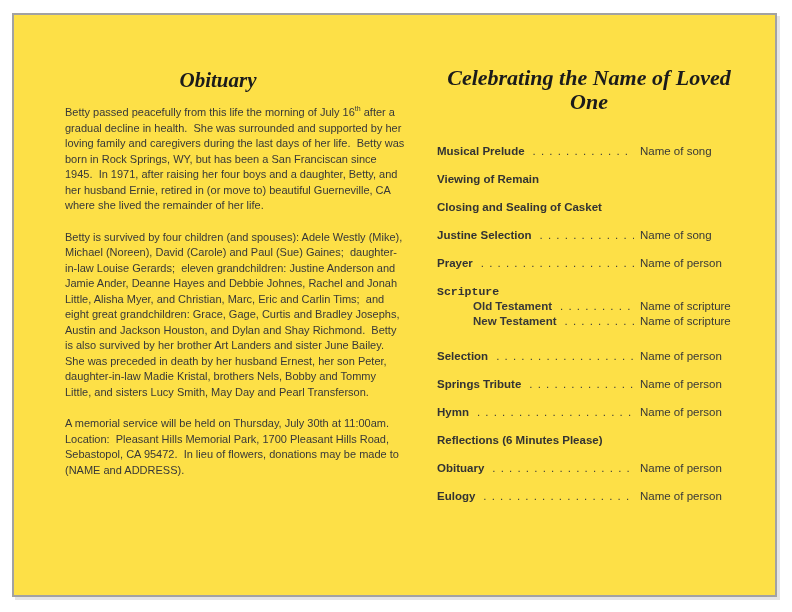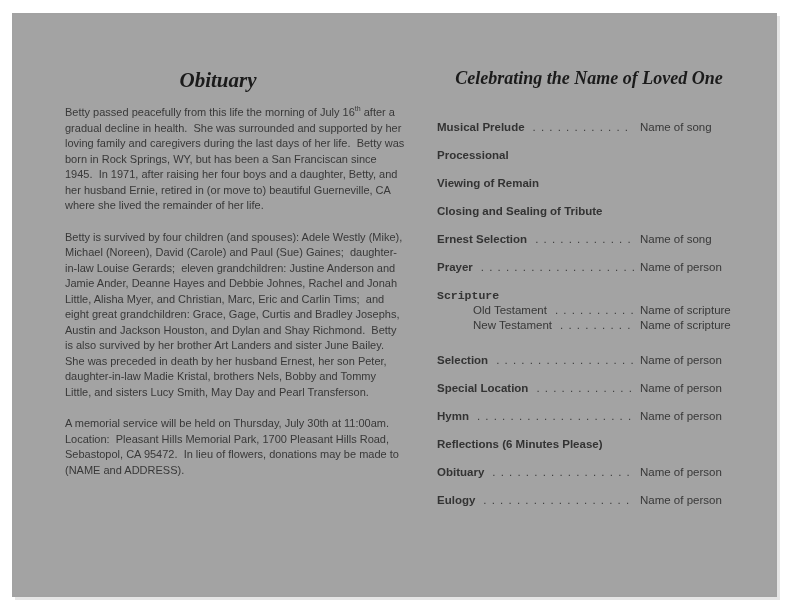--- a/index.html
+++ b/index.html
@@ -6,21 +6,21 @@
   body {
     width:792px; height:612px; position:relative;
     background:#ffffff;
     font-family:"Liberation Sans", sans-serif;
     color:#383838;
     overflow:hidden;
   }
   .sheet {
     position:absolute; left:12px; top:13px;
     width:761px; height:580px;
-    background:#a3a3a3;
+    background:#fde047;
     border:2px solid #a2a2a2;
     box-shadow:3px 3px 0 rgba(0,0,0,0.10);
   }
   
   .col-left {
     position:absolute; left:51px; top:53px; width:340px;
   }
   .obit-title {
     font-family:"Liberation Serif", serif;
     font-style:italic; font-weight:bold;
@@ -35,39 +35,39 @@
     white-space:pre-wrap;
   }
   sup { font-size:7px; line-height:0; }
   
   .col-right {
     position:absolute; left:423px; top:51px; width:326px;
   }
   .svc-title {
     font-family:"Liberation Serif", serif;
     font-style:italic; font-weight:bold;
-    font-size:18px; line-height:24px;
+    font-size:22px; line-height:24px;
     color:#1b1b1b;
     text-align:center;
     margin:0 22px 30px 0;
   }
   .prow {
     display:flex; align-items:baseline;
     font-size:11.5px; line-height:15px;
     margin-bottom:13px;
   }
   .plabel { font-weight:bold; white-space:nowrap; color:#333333;text-align:center; }
   .pdots {
     flex:1 1 auto; overflow:hidden; white-space:nowrap;
     margin:0 6px 0 8px; letter-spacing:1px; color:#3d3d3d;
   }
   .pvalue { flex:0 0 123px; width:123px; white-space:nowrap; color:#383838; }
   .prow.tight { margin-bottom:0;font-family:Liberation Mono, monospace; }
   .prow.sub { margin-bottom:0; }
-  .prow.sub .plabel { font-weight:normal; padding-left:36px; color:#383838; }
+  .prow.sub .plabel { font-weight:bold; padding-left:36px; color:#383838; }
   .prow.sub.last { margin-bottom:20px; }
 </style>
 </head>
 <body>
 
 <div class="sheet">
 
   <div class="col-left">
     <h1 class="obit-title">Obituary</h1>
     <p><span>Betty passed peacefully from this life the morning of July 16</span><sup>th</sup><span> after a gradual decline in health.  She was surrounded and supported by her loving family and caregivers during the last days of her life.  Betty was born in Rock Springs, WY, but has been a San Franciscan since 1945.  In 1971, after raising her four boys and a daughter, Betty, and her husband Ernie, retired in (or move to) beautiful Guerneville, CA where she lived the remainder of her life.</span></p>
@@ -77,34 +77,31 @@
 
   <div class="col-right">
     <h2 class="svc-title">Celebrating the Name of Loved One</h2>
 
     <div class="prow">
       <span class="plabel">Musical Prelude</span>
       <span class="pdots">. . . . . . . . . . . . . . . . . . . . . . . . . . . . . . . . . . . . . . . . . . . . . . . . . . . . . . . .</span>
       <span class="pvalue">Name of song</span>
     </div>
 
-    <div class="prow">
-      <span class="plabel">Processional</span>
-    </div>
 
     <div class="prow">
       <span class="plabel">Viewing of Remain</span>
     </div>
 
     <div class="prow">
-      <span class="plabel">Closing and Sealing of Tribute</span>
+      <span class="plabel">Closing and Sealing of Casket</span>
     </div>
 
     <div class="prow">
-      <span class="plabel">Ernest Selection</span>
+      <span class="plabel">Justine Selection</span>
       <span class="pdots">. . . . . . . . . . . . . . . . . . . . . . . . . . . . . . . . . . . . . . . . . . . . . . . . . . . . . . . .</span>
       <span class="pvalue">Name of song</span>
     </div>
 
     <div class="prow">
       <span class="plabel">Prayer</span>
       <span class="pdots">. . . . . . . . . . . . . . . . . . . . . . . . . . . . . . . . . . . . . . . . . . . . . . . . . . . . . . . .</span>
       <span class="pvalue">Name of person</span>
     </div>
 
@@ -124,21 +121,21 @@
       <span class="pvalue">Name of scripture</span>
     </div>
 
     <div class="prow">
       <span class="plabel">Selection</span>
       <span class="pdots">. . . . . . . . . . . . . . . . . . . . . . . . . . . . . . . . . . . . . . . . . . . . . . . . . . . . . . . .</span>
       <span class="pvalue">Name of person</span>
     </div>
 
     <div class="prow">
-      <span class="plabel">Special Location</span>
+      <span class="plabel">Springs Tribute</span>
       <span class="pdots">. . . . . . . . . . . . . . . . . . . . . . . . . . . . . . . . . . . . . . . . . . . . . . . . . . . . . . . .</span>
       <span class="pvalue">Name of person</span>
     </div>
 
     <div class="prow">
       <span class="plabel">Hymn</span>
       <span class="pdots">. . . . . . . . . . . . . . . . . . . . . . . . . . . . . . . . . . . . . . . . . . . . . . . . . . . . . . . .</span>
       <span class="pvalue">Name of person</span>
     </div>
 

